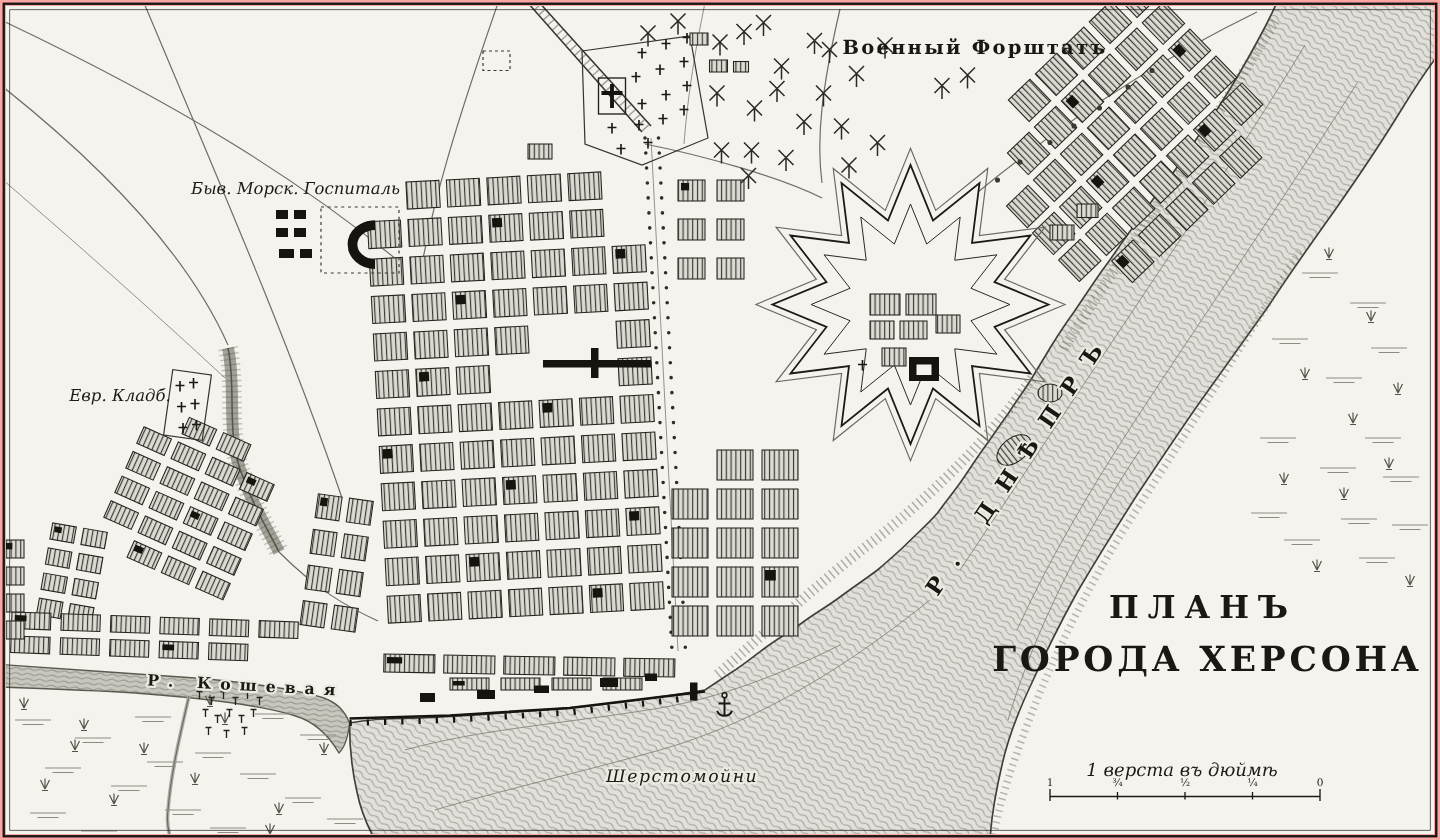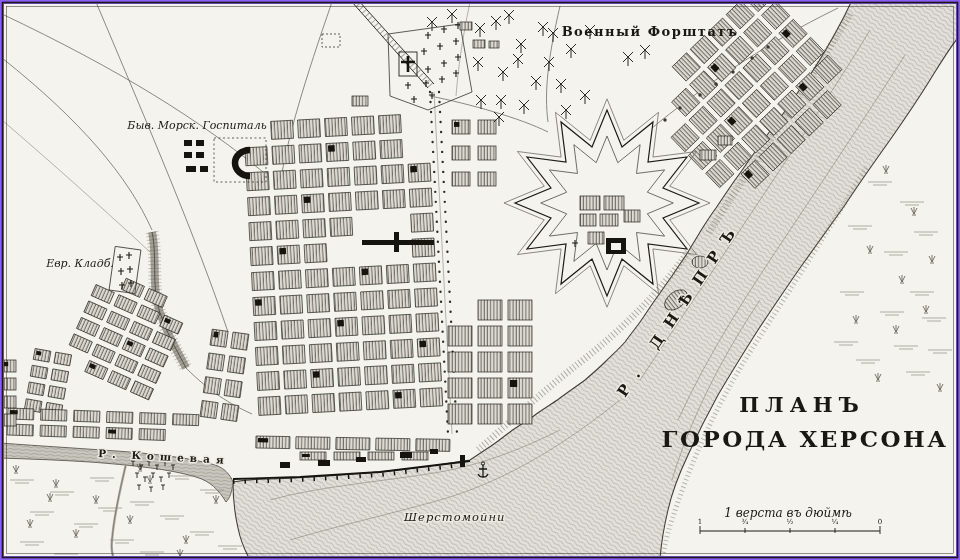--- a/index.html
+++ b/index.html
@@ -1,16 +1,16 @@
 <!DOCTYPE html>
 <html><head>
 <meta charset="utf-8">
 <style>
   html,body{margin:0;padding:0;background:#e8e6e0;}
-  .sheet{position:relative;width:960px;height:560px;background:#8b5cf6;overflow:hidden;
+  .sheet{position:relative;width:960px;height:560px;background:#fca5a5;overflow:hidden;
          font-family:"DejaVu Serif","Liberation Serif",serif;}
   svg{display:block}
   .blk{fill:url(#hatch);stroke:#24241f;stroke-width:.7}
   .bld{fill:#15140f}
   .rd{fill:none;stroke:#6f6d65;stroke-width:.8}
   .rd2{fill:none;stroke:#87857c;stroke-width:.6}
   .wtr{fill:url(#waves);stroke:#413f38;stroke-width:1.1}
   .kosh{fill:url(#kwaves);stroke:#5b5950;stroke-width:.9}
   .hatchfill{fill:url(#hatch);stroke:#24241f;stroke-width:.7}
   .fort{fill:#f4f3ee;stroke:#1c1b16;stroke-width:1.2}

